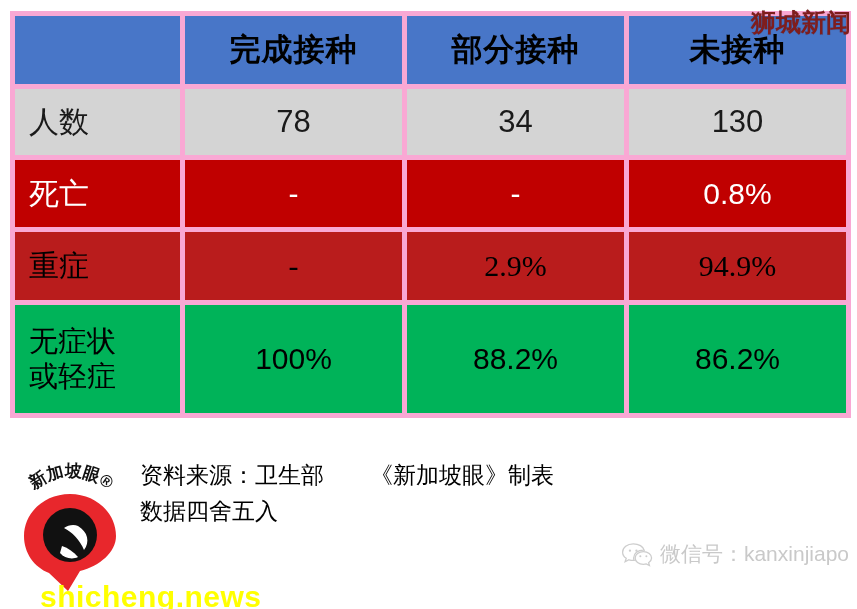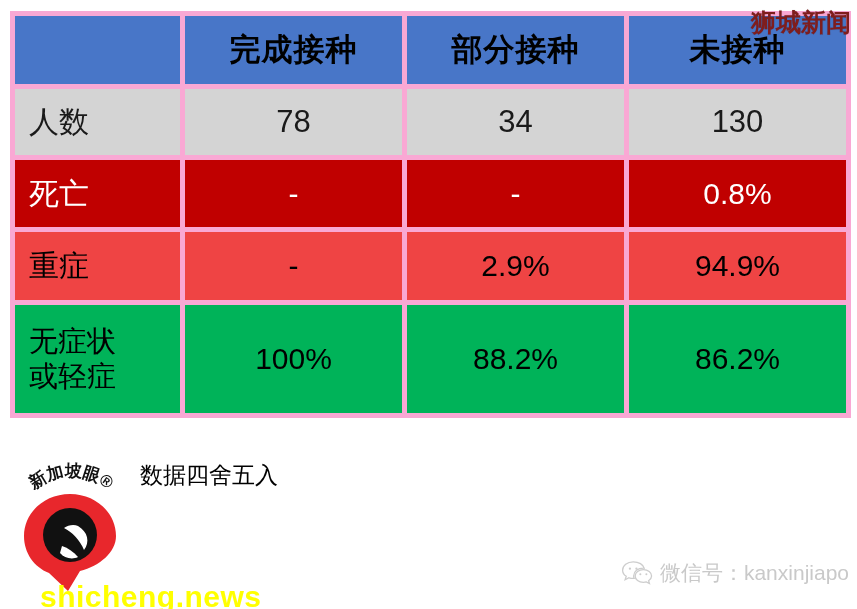--- a/index.html
+++ b/index.html
@@ -54,21 +54,21 @@
     white-space: pre-line;
   }
   .row-value {
     text-align: center;
     font-size: 30px;
     font-weight: normal;
   }
 
   tr.r-count td { background: #D4D4D4; color: #1a1a1a; height: 66px; }
   tr.r-death td { background: #C00000; color: #ffffff; height: 67px; }
-  tr.r-severe td { background: #ef4444; color: #000000; height: 68px; }
+  tr.r-severe td { background: #b91c1c; color: #000000; height: 68px; font-family: Liberation Serif, serif; }
   tr.r-oxygen td { background: #D100D1; color: #000000; height: 67px; }
   tr.r-mild   td { background: #00B359; color: #000000; height: 108px; }
 
   tr.r-count .row-value { font-size: 31px; }
   tr.r-mild .row-label { font-size: 29px; line-height: 1.22; }
 
   
   #wm-top {
     position: absolute;
     right: 6px;
@@ -141,24 +141,24 @@
     letter-spacing: 0.5px;
     z-index: 40;
     white-space: nowrap;
   }
 
   #wechat-block {
     position: absolute;
     right: 8px;
     top: 82px;
     display: flex;
+    align-items: center;
     gap: 7px;
     color: #C9C9C9;
     white-space: nowrap;
-    margin-top: 19px;
   }
   #wechat-label {
     font-size: 21px;
     color: #C9C9C9;
   }
   #wechat-icon { width: 32px; height: 26px; display:block; }
 </style>
 </head>
 <body>
 
@@ -221,20 +221,21 @@
     </svg>
     <svg id="logo-mark" viewBox="0 0 104 104">
       <path d="M52 4 C26 4 6 23 6 46 C6 63 16 77 31 83 L50 101 L62 81 C82 76 98 62 98 46 C98 23 78 4 52 4 Z" fill="#E8272C"></path>
       <circle cx="52" cy="45" r="27" fill="#111111"></circle>
       <path d="M60 36 C70 42 72 52 66 60 C62 50 54 42 46 38 C50 35 56 34 60 36 Z" fill="#ffffff"></path>
       <path d="M44 56 C50 58 56 62 60 67 C54 70 46 68 42 63 Z" fill="#ffffff"></path>
     </svg>
   </div>
 
   <div id="footer-text">
+    <div class="footer-line">资料来源：卫生部　　《新加坡眼》制表</div>
     <div class="footer-line">数据四舍五入</div>
   </div>
 
   <div id="wm-bottom">shicheng.news</div>
 
   <div id="wechat-block">
     <svg id="wechat-icon" viewBox="0 0 34 28">
       <path d="M13 3 C6.4 3 1.5 7.2 1.5 12 C1.5 14.7 3 17 5.4 18.6 L4.2 22.3 L8.4 20.2 C9.8 20.6 11.4 20.8 13 20.8 C13.3 20.8 13.6 20.8 13.9 20.8 C13.6 20 13.4 19.1 13.4 18.2 C13.4 13.5 18 9.8 23.8 9.8 C24.1 9.8 24.4 9.8 24.7 9.9 C23.8 6 18.9 3 13 3 Z" fill="none" stroke="#CDCDCD" stroke-width="1.4"></path>
       <path d="M23.9 11.5 C18.9 11.5 15 14.6 15 18.3 C15 22.1 18.9 25.1 23.9 25.1 C25 25.1 26 25 27 24.7 L30.4 26.4 L29.5 23.4 C31.4 22.1 32.7 20.3 32.7 18.3 C32.7 14.6 28.8 11.5 23.9 11.5 Z" fill="none" stroke="#CDCDCD" stroke-width="1.4"></path>
       <circle cx="9.4" cy="10.4" r="1.25" fill="#CDCDCD"></circle>

